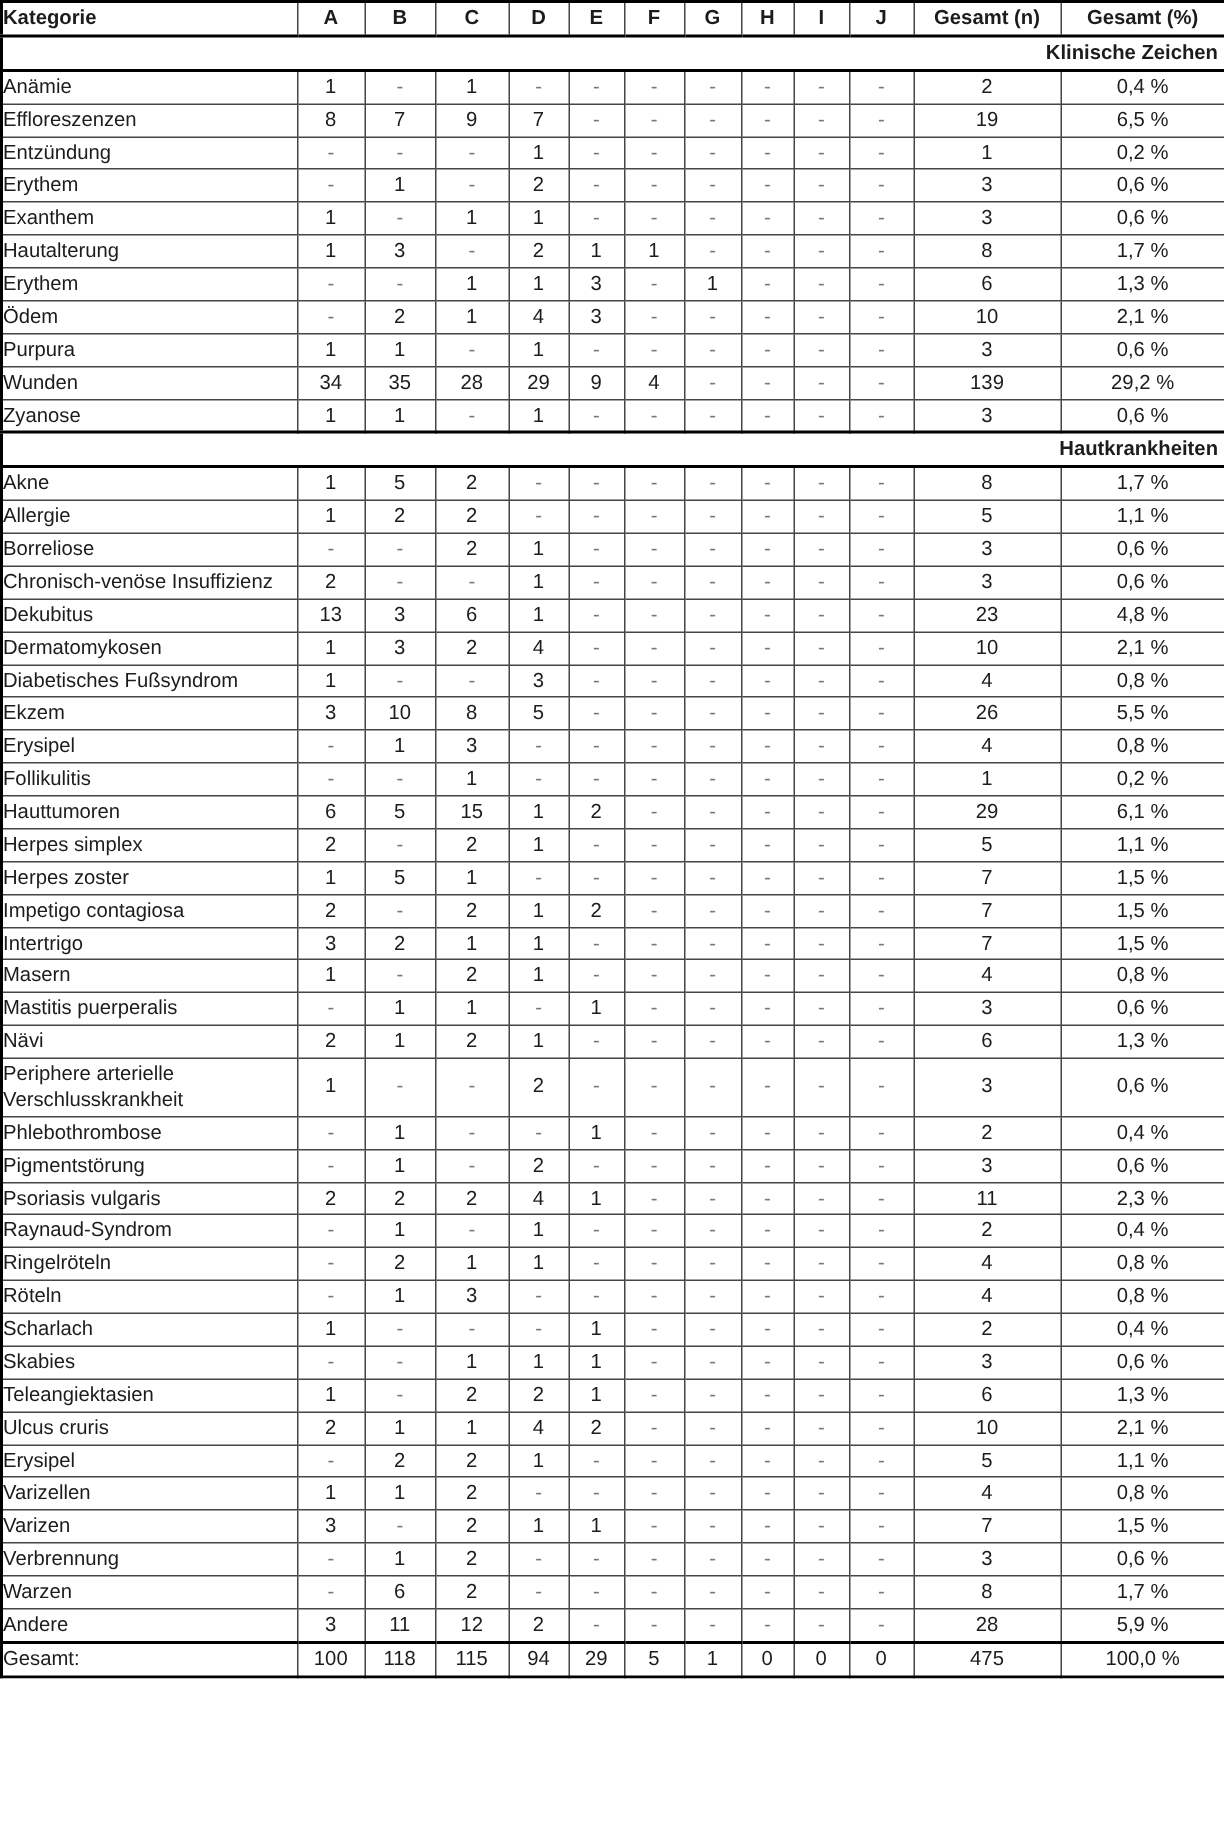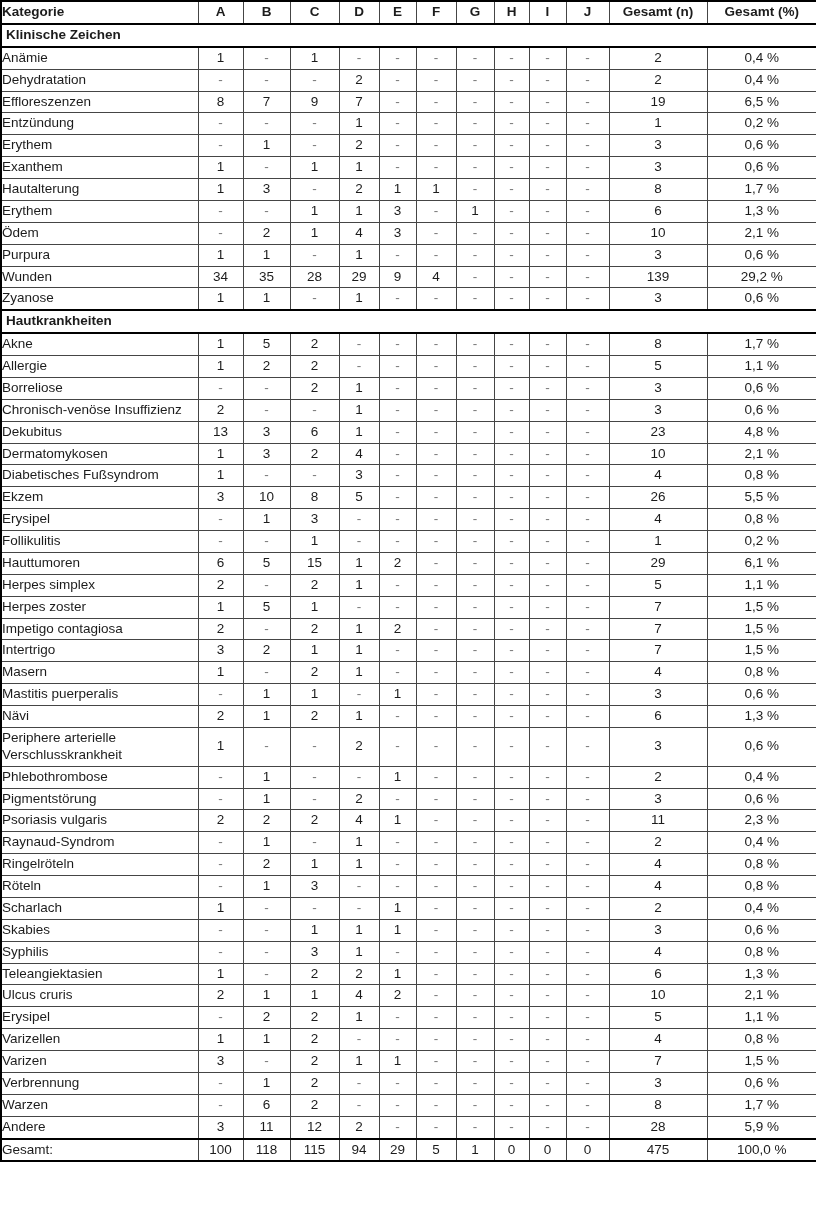--- a/index.html
+++ b/index.html
@@ -28,21 +28,21 @@
     height: 20px;
     border-bottom: 2px solid #000;
     background: #fff;
   }
   th.cat, td.cat {
     text-align: left;
     padding-left: 0;
   }
   tr.section td {
     font-weight: bold;
-    text-align: left;
+    text-align: right;
     border-top: 2px solid #000;
     border-bottom: 2px solid #000;
   }
   td.dash { color: #777; }
   tr.footer td { border-top: 2px solid #000; }
 </style>
 </head>
 <body>
 
 <table class="data-table">
@@ -91,35 +91,20 @@
         <td class="val dash">-</td>
         <td class="val dash">-</td>
         <td class="val dash">-</td>
         <td class="val dash">-</td>
         <td class="val dash">-</td>
         <td class="val dash">-</td>
         <td class="val">2</td>
         <td class="val">0,4 %</td>
       </tr>
       <tr>
-        <td class="cat">Dehydratation</td>
-        <td class="val dash">-</td>
-        <td class="val dash">-</td>
-        <td class="val dash">-</td>
-        <td class="val">2</td>
-        <td class="val dash">-</td>
-        <td class="val dash">-</td>
-        <td class="val dash">-</td>
-        <td class="val dash">-</td>
-        <td class="val dash">-</td>
-        <td class="val dash">-</td>
-        <td class="val">2</td>
-        <td class="val">0,4 %</td>
-      </tr>
-      <tr>
         <td class="cat">Effloreszenzen</td>
         <td class="val">8</td>
         <td class="val">7</td>
         <td class="val">9</td>
         <td class="val">7</td>
         <td class="val dash">-</td>
         <td class="val dash">-</td>
         <td class="val dash">-</td>
         <td class="val dash">-</td>
         <td class="val dash">-</td>
@@ -662,35 +647,20 @@
         <td class="val">1</td>
         <td class="val">1</td>
         <td class="val">1</td>
         <td class="val dash">-</td>
         <td class="val dash">-</td>
         <td class="val dash">-</td>
         <td class="val dash">-</td>
         <td class="val dash">-</td>
         <td class="val">3</td>
         <td class="val">0,6 %</td>
-      </tr>
-      <tr>
-        <td class="cat">Syphilis</td>
-        <td class="val dash">-</td>
-        <td class="val dash">-</td>
-        <td class="val">3</td>
-        <td class="val">1</td>
-        <td class="val dash">-</td>
-        <td class="val dash">-</td>
-        <td class="val dash">-</td>
-        <td class="val dash">-</td>
-        <td class="val dash">-</td>
-        <td class="val dash">-</td>
-        <td class="val">4</td>
-        <td class="val">0,8 %</td>
       </tr>
       <tr>
         <td class="cat">Teleangiektasien</td>
         <td class="val">1</td>
         <td class="val dash">-</td>
         <td class="val">2</td>
         <td class="val">2</td>
         <td class="val">1</td>
         <td class="val dash">-</td>
         <td class="val dash">-</td>

